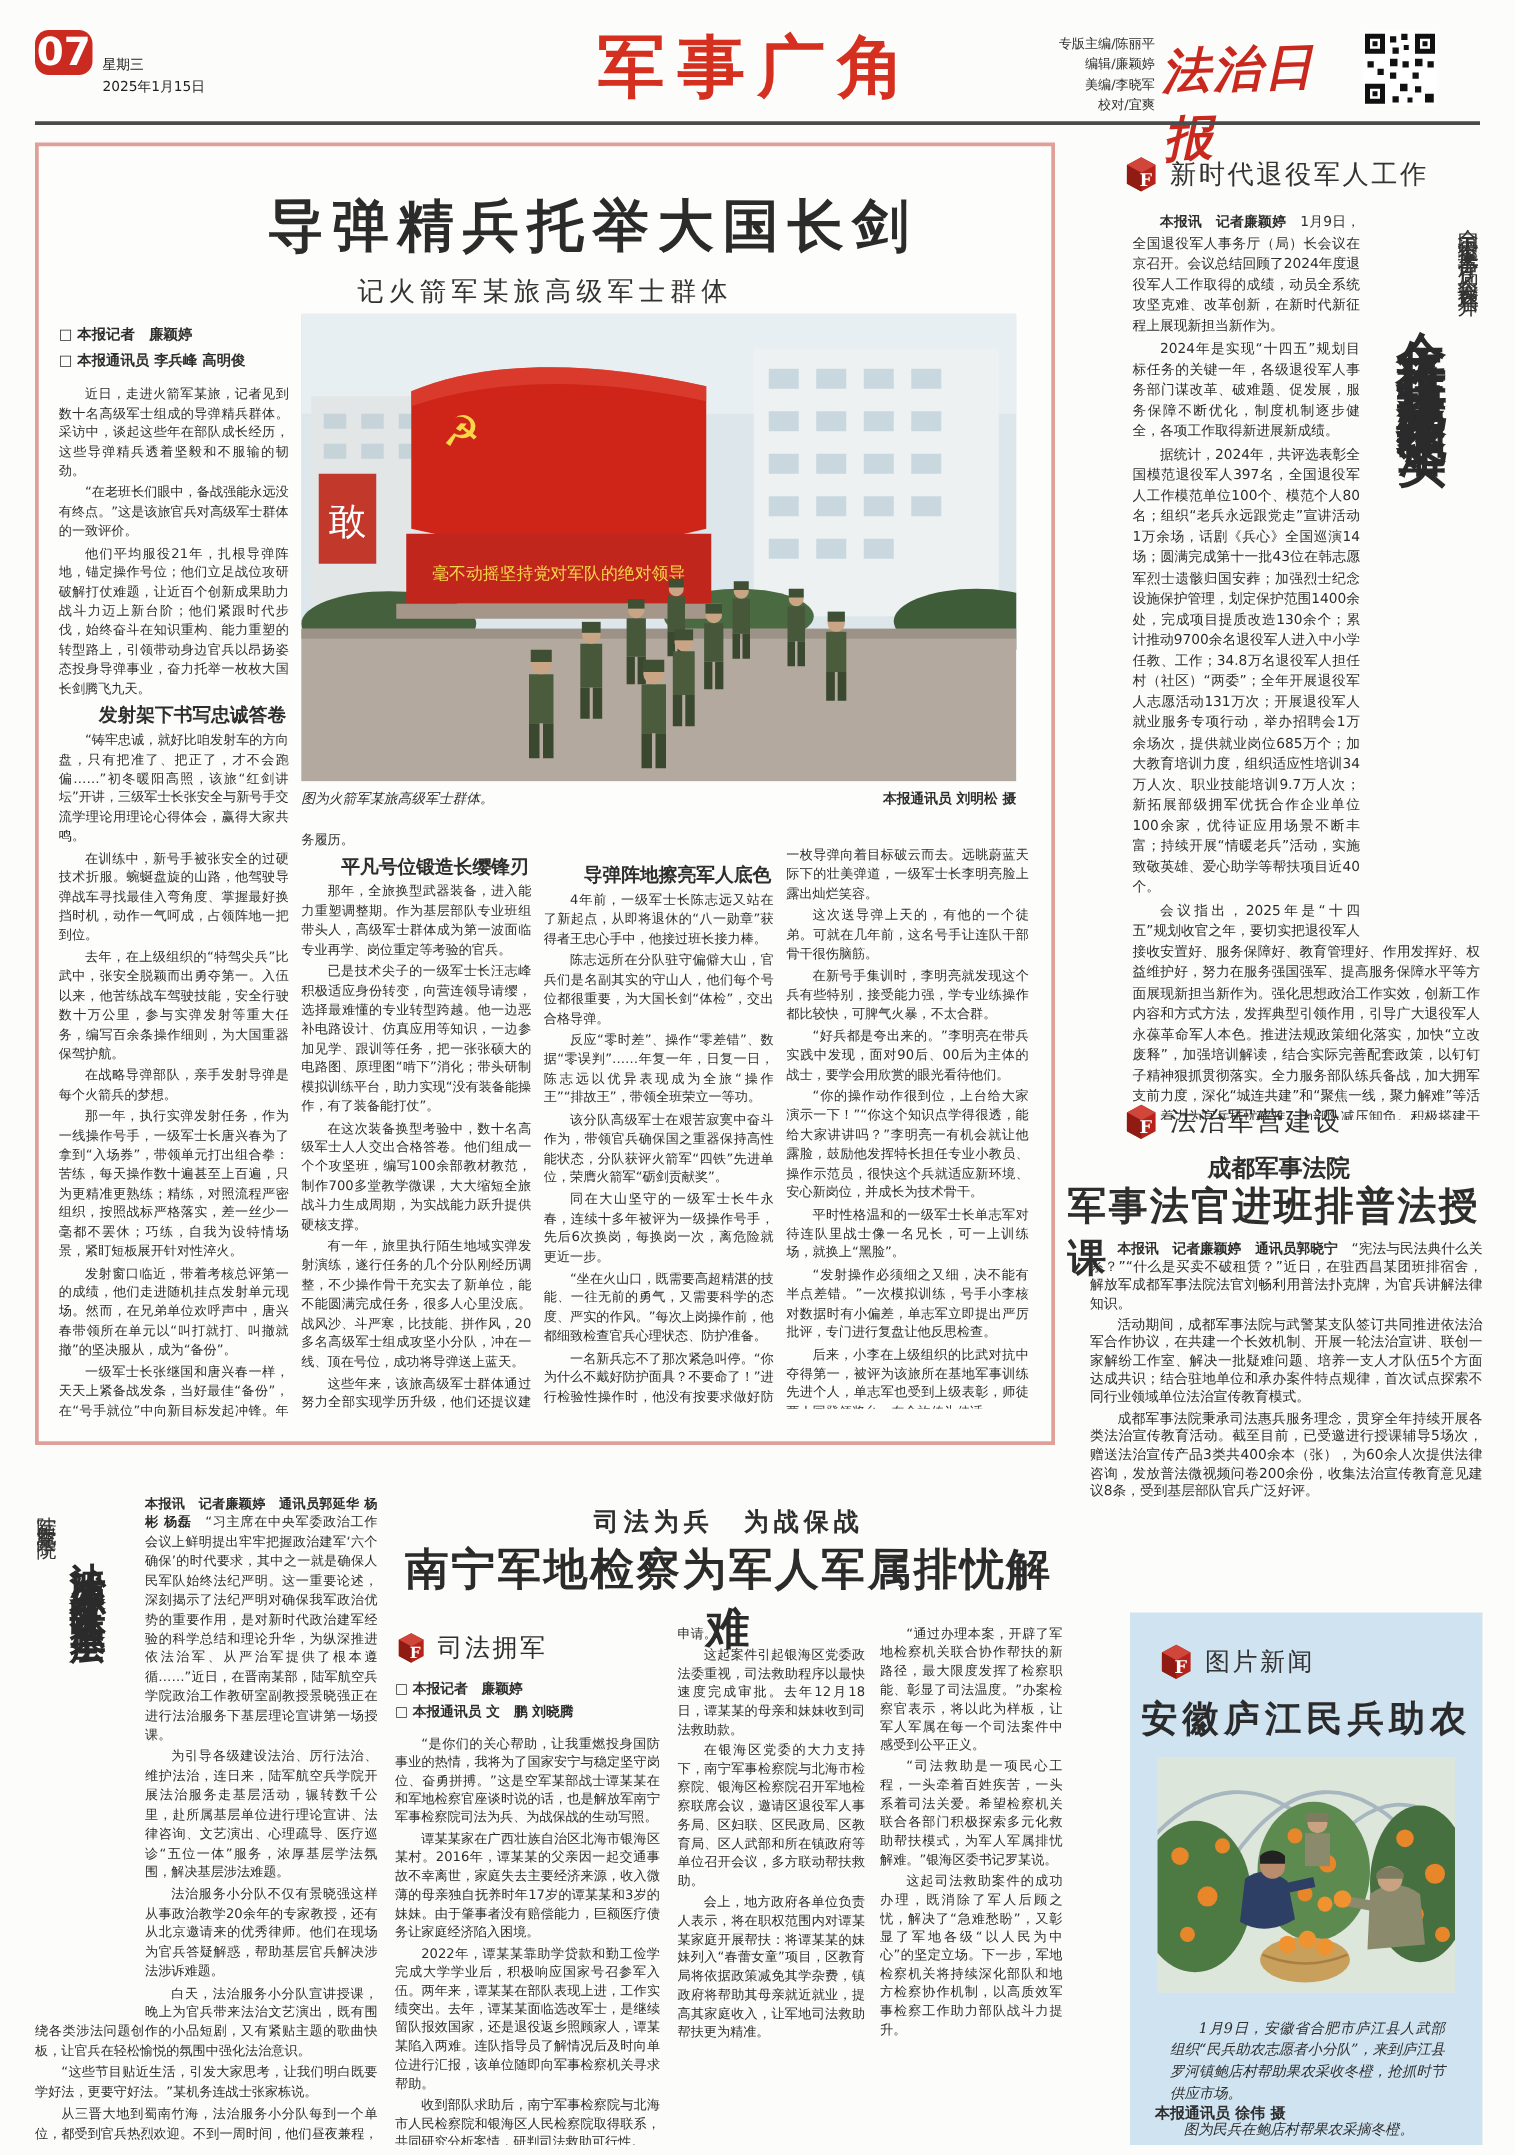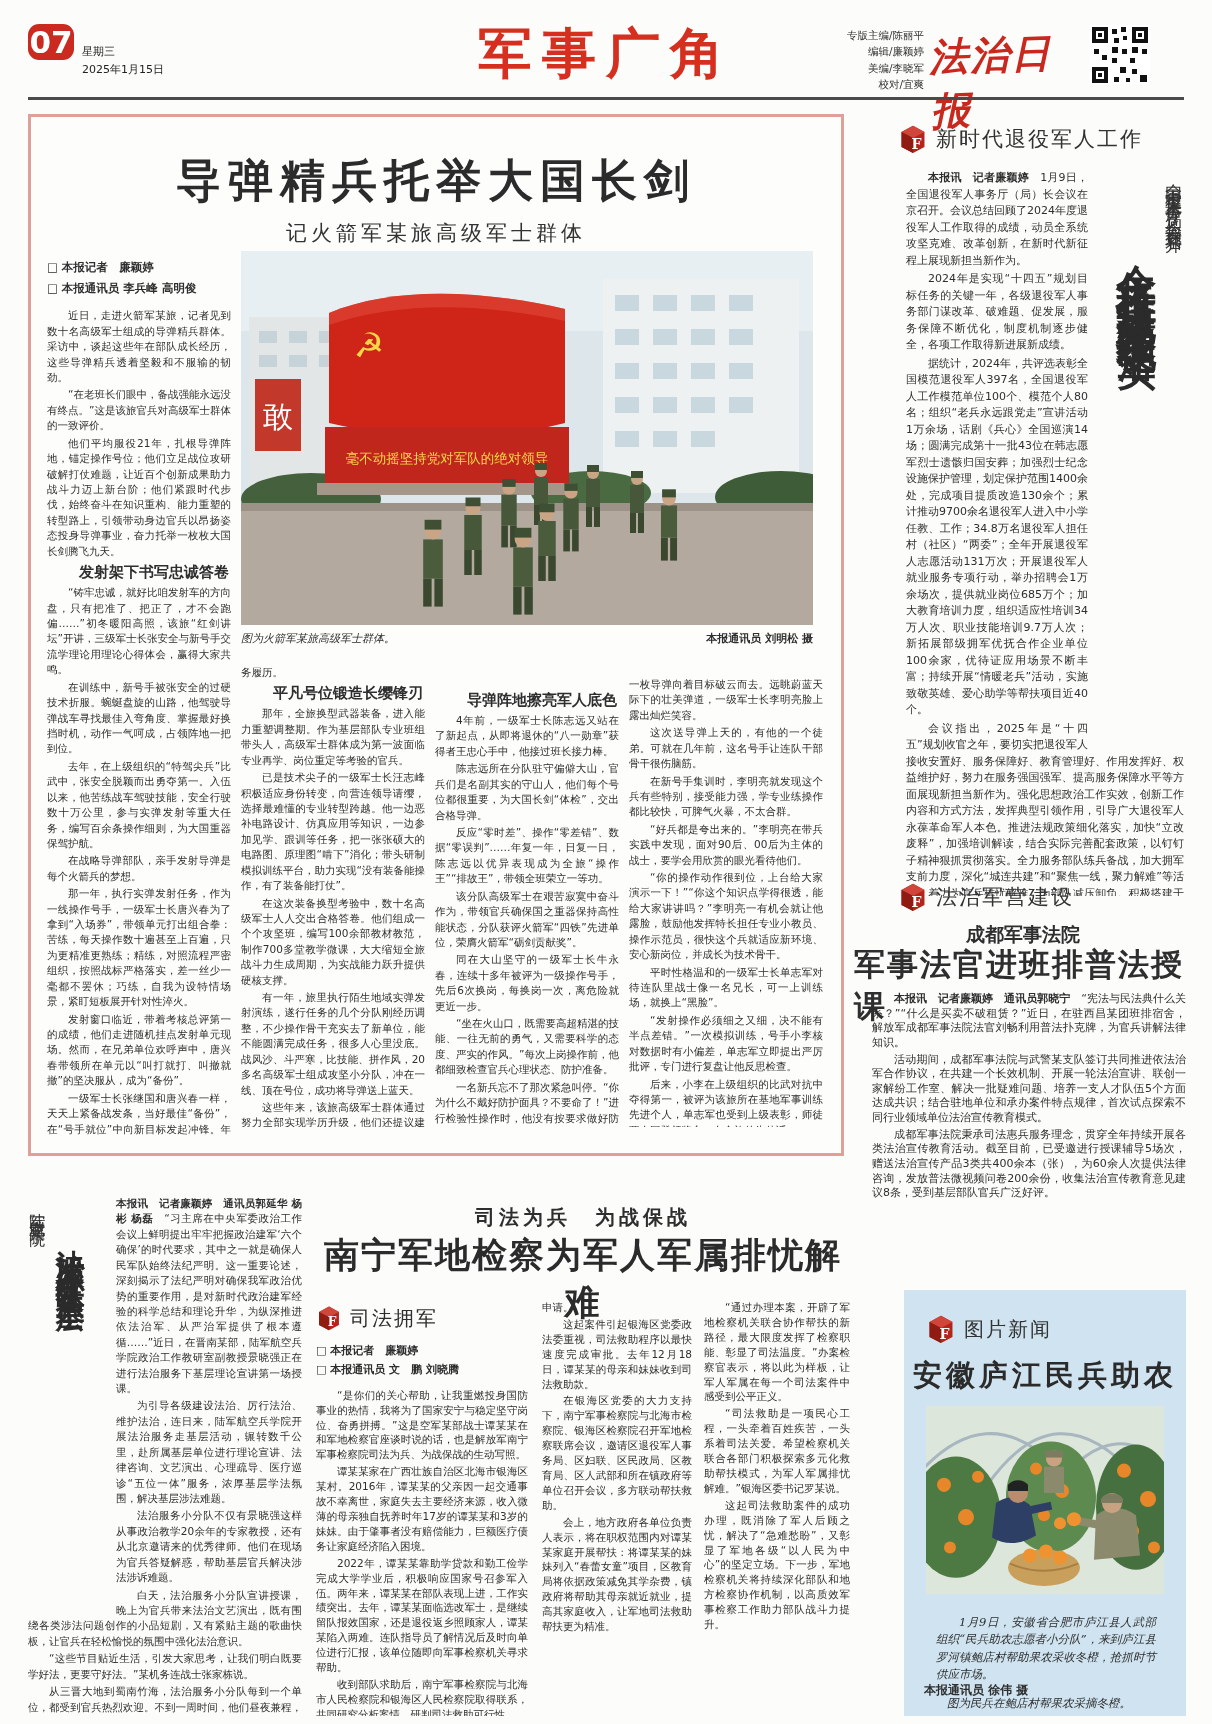--- a/index.html
+++ b/index.html
@@ -16,21 +16,21 @@
   .dateinfo{left:82px;top:43px;font-size:11px;line-height:1.6;color:#222;}
   .sectitle{left:0;top:18px;width:1212px;text-align:center;font-size:54px;font-weight:bold;
             color:#d42f1f;letter-spacing:10px;}
   .mast{left:806px;top:27px;width:118px;text-align:right;font-size:10.5px;line-height:1.55;color:#333;}
   .paperlogo{left:930px;top:28px;width:152px;font-family:"DejaVu Serif","Liberation Serif",serif;
              font-weight:bold;font-style:italic;font-size:39px;color:#c8281e;letter-spacing:2px;transform:rotate(-2deg);}
   .qr{left:1090px;top:25px;width:60px;height:60px;}
   .hrule{left:28px;top:97px;width:1156px;height:3px;background:#4a4a4a;}
   
   .mainbox{left:28px;top:114px;width:810px;height:1036px;border:3px solid #dfa09a;background:#fdfdfb;}
-  .mtitle{left:0;top:34px;width:810px;text-align:center;font-size:45px;font-weight:bold;color:#2b2b2b;letter-spacing:7px;}
+  .mtitle{left:0;top:34px;width:810px;text-align:center;font-size:45px;font-weight:bold;color:#2b2b2b;letter-spacing:7px;padding-left:38px;}
   .msub{left:0;top:102px;width:810px;text-align:center;font-size:21px;color:#333;letter-spacing:4px;}
   .mbyline{font-size:11.5px;font-weight:bold;line-height:1.8;margin-bottom:10px;}
   .mcol{font-size:10.5px;line-height:1.47;}
   .mcol1{left:16px;top:140px;width:184px;height:880px;overflow:hidden;}
   .subhead{text-align:center;font-weight:bold;font-size:15px;margin:10px 0 8px 0;text-indent:0;}
   .mphoto{left:210px;top:134px;width:572px;height:374px;background:#dfe7ea;}
   .mcap{left:210px;top:514px;width:572px;font-size:11px;font-family:"DejaVu Serif","Liberation Serif",serif;font-style:italic;}
   .mcapr{position:absolute;right:0;top:0;font-weight:bold;font-style:normal;font-family:"DejaVu Sans",sans-serif;}
   .mlow{top:548px;height:462px;overflow:hidden;}
   .mcol2{left:210px;width:184px;}

